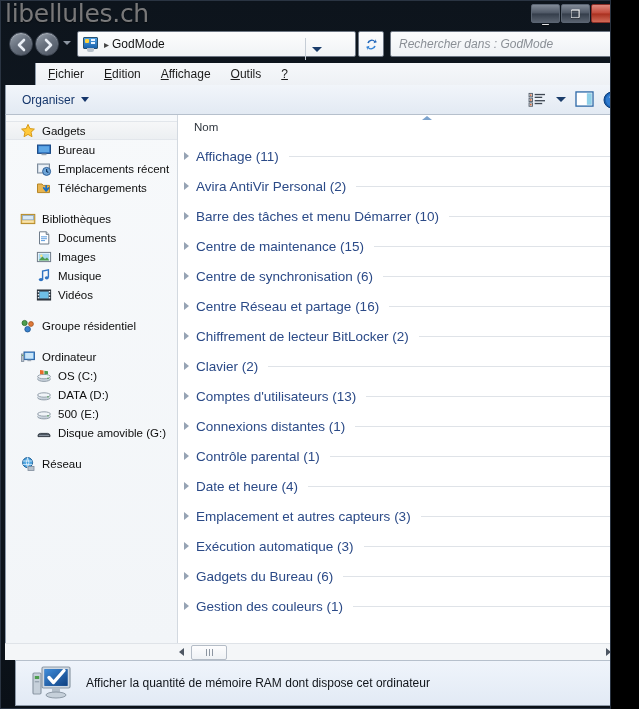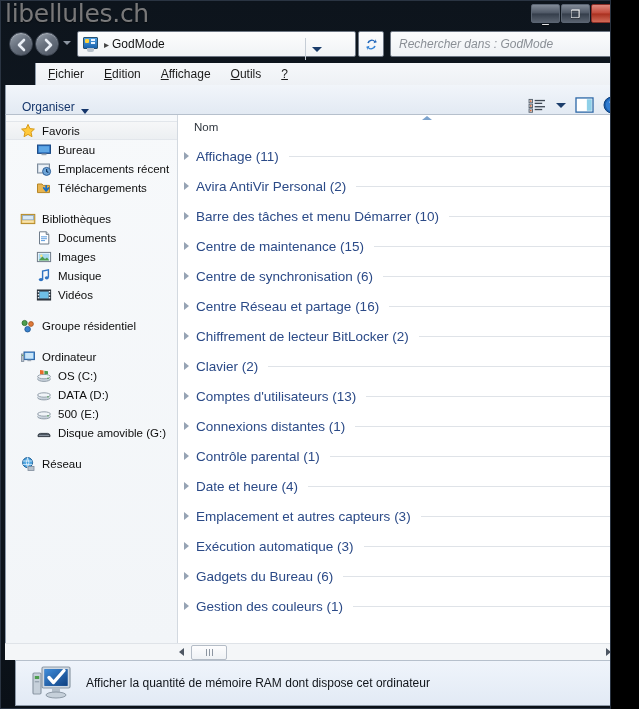--- a/index.html
+++ b/index.html
@@ -111,21 +111,21 @@
   }
   .menuitem { font-size:12px; color:#1b1b1b; }
   .menuitem u { text-decoration:underline; }
 
   
   .toolbar {
     position:absolute; left:4px; top:84px; width:631px; height:30px;
     background:linear-gradient(180deg,#f1f5fa 0%,#e3eaf3 100%);
     border-left:1px solid #8d99a8; border-right:1px solid #8d99a8;
     border-bottom:1px solid #b6c0cc;
-    display:flex; align-items:flex-end;
+    display:flex; align-items:center;
   }
   .organiser { font-size:12px; color:#15366b; margin-left:16px; }
   .orgchev { width:0;height:0;border-left:4px solid transparent;border-right:4px solid transparent;
     border-top:5px solid #15366b; margin-left:6px; }
   .tbright { margin-left:auto; display:flex; align-items:center; gap:9px; margin-right:14px; }
   .viewschev { width:0;height:0;border-left:5px solid transparent;border-right:5px solid transparent;border-top:5px solid #1b3d6b; }
 
   
   .bodyarea {
     position:absolute; left:4px; top:114px; width:631px; height:528px;
@@ -310,21 +310,21 @@
   <div class="bodyarea">
 
     <div class="sidebar">
 
       <div class="navrow root sel">
         <div class="navicon">
           <svg width="16" height="16" viewBox="0 0 16 16">
               <path d="M8 1.4 L9.9 5.6 L14.4 6.1 L11 9.2 L12 13.7 L8 11.4 L4 13.7 L5 9.2 L1.6 6.1 L6.1 5.6 Z" fill="#ffc93c" stroke="#d79a18" stroke-width="1"></path>
             </svg>
         </div>
-        <span class="lbl">Favoris</span>
+        <span class="lbl">Gadgets</span>
       </div>
       <div class="navrow child">
         <div class="navicon">
           <svg width="16" height="16" viewBox="0 0 16 16">
               <rect x="1.5" y="3" width="13" height="8.4" fill="#2f73c2" stroke="#1d4c86" stroke-width="1"></rect>
               <rect x="2.8" y="4.2" width="10.4" height="6" fill="#5ea7e6"></rect>
               <rect x="5.5" y="11.6" width="5" height="1.6" fill="#9aa6b3"></rect>
             </svg>
         </div>
         <span class="lbl">Bureau</span>

